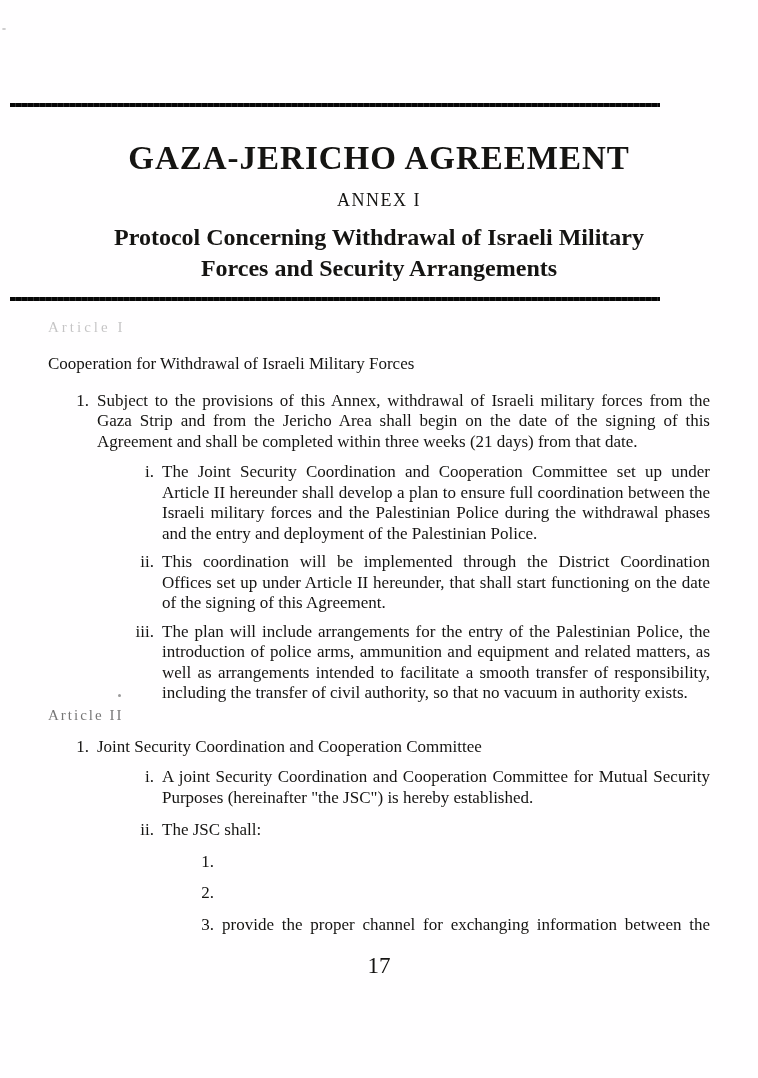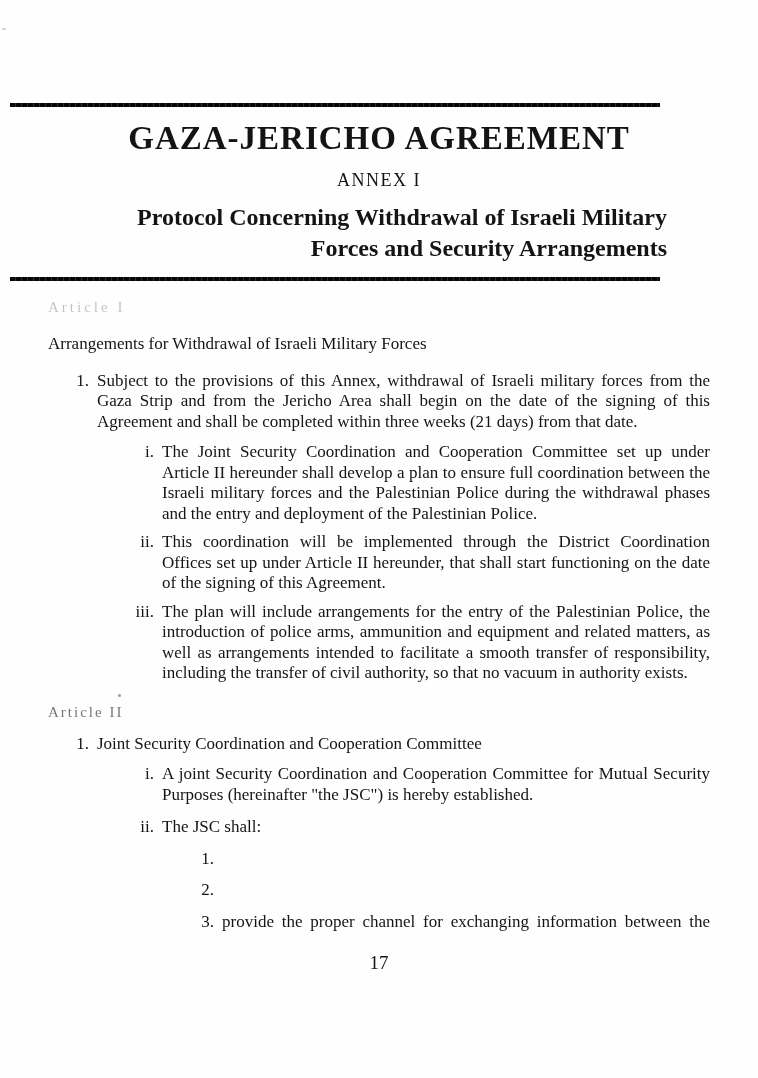--- a/index.html
+++ b/index.html
@@ -7,48 +7,48 @@
     position:relative; width:758px; height:1078px; background:#fffeff;
     font-family:"Liberation Serif", serif; color:#151412;
     overflow:hidden; -webkit-font-smoothing:antialiased;
   }
   .content { padding:0 48px; }
   .rule { height:4px; width:650px; margin-left:10px;
     background:repeating-linear-gradient(90deg,#070707 0 5px,#2e2e2e 5px 6px); }
   .rule-top { margin-top:103px; }
   .rule-bottom { margin-top:13px; }
 
-  .doc-title { margin-top:14px; text-align:center; font-weight:bold;
+  .doc-title { margin-top:34px; text-align:center; font-weight:bold;
     font-size:33px; line-height:34px; letter-spacing:1px;font-family:Liberation Serif, serif; }
   .annex { margin-top:15px; text-align:center; font-size:18px; letter-spacing:1.5px; }
   .subtitle { margin-top:11px; margin-left:auto; margin-right:auto; max-width:576px;
-    text-align:right; font-weight:bold; font-size:24px; line-height:31px; }
+    text-align:center; font-weight:bold; font-size:24px; line-height:31px; }
 
   .body-text { font-size:17px; line-height:20.5px; }
 
   .marker { font-size:15px; line-height:20px; color:#222; }
   .marker-1 { margin-top:16px; opacity:.26; filter:blur(.7px);
     letter-spacing:3px; transform:scaleY(.92); }
-  .marker-2 { margin-top:18px; opacity:.62; filter:blur(.35px); letter-spacing:2px; }
+  .marker-2 { margin-top:1px; opacity:.62; filter:blur(.35px); letter-spacing:2px; }
 
   .section-heading { margin-top:17px; }
   .row { display:flex; align-items:flex-start; }
   .row .num { flex:0 0 auto; text-align:right; white-space:pre; }
   .row .txt { flex:1 1 auto; text-align:justify; }
   .row .txt.force-just { text-align-last:justify; }
 
   .l1 { margin-top:16px; }
   .l1 > .num { width:49px; padding-right:8px; box-sizing:border-box; }
   .l2 { margin-top:10px; }
   .l2 > .num { width:114px; padding-right:8px; box-sizing:border-box; }
   .l2.tight { margin-top:8px; }
   .l3 { margin-top:11px; }
   .l3 > .num { width:174px; padding-right:8px; box-sizing:border-box; }
 
-  .page-number { margin-top:21px; text-align:center; font-size:19px; }
+  .page-number { margin-top:21px; text-align:center; font-size:23px; }
 
   .speck { position:absolute; background:#9a9a9a; border-radius:50%; }
   .speck-1 { left:118px; top:694px; width:3px; height:3px; }
   .speck-2 { left:2px; top:28px; width:4px; height:2px; opacity:.5; }
 </style>
 </head>
 <body>
 
 <div class="page">
   <div class="speck speck-1"></div>
@@ -60,21 +60,21 @@
     <div class="doc-title">GAZA-JERICHO AGREEMENT</div>
     <div class="annex">ANNEX I</div>
     <div class="subtitle">Protocol Concerning Withdrawal of Israeli Military Forces and Security Arrangements</div>
   </div>
 
   <div class="rule rule-bottom"></div>
 
   <div class="content body-text">
 
     <div class="marker marker-1">Article I</div>
-    <div class="section-heading">Arrangements for Withdrawal of Israeli Military Forces</div>
+    <div class="section-heading">Cooperation for Withdrawal of Israeli Military Forces</div>
 
     <div class="row l1">
       <span class="num">1.</span>
       <span class="txt">Subject to the provisions of this Annex, withdrawal of Israeli military forces from the Gaza Strip and from the Jericho Area shall begin on the date of the signing of this Agreement and shall be completed within three weeks (21 days) from that date.</span>
     </div>
 
     <div class="row l2">
       <span class="num">i.</span>
       <span class="txt">The Joint Security Coordination and Cooperation Committee set up under Article II hereunder shall develop a plan to ensure full coordination between the Israeli military forces and the Palestinian Police during the withdrawal phases and the entry and deployment of the Palestinian Police.</span>
     </div>

